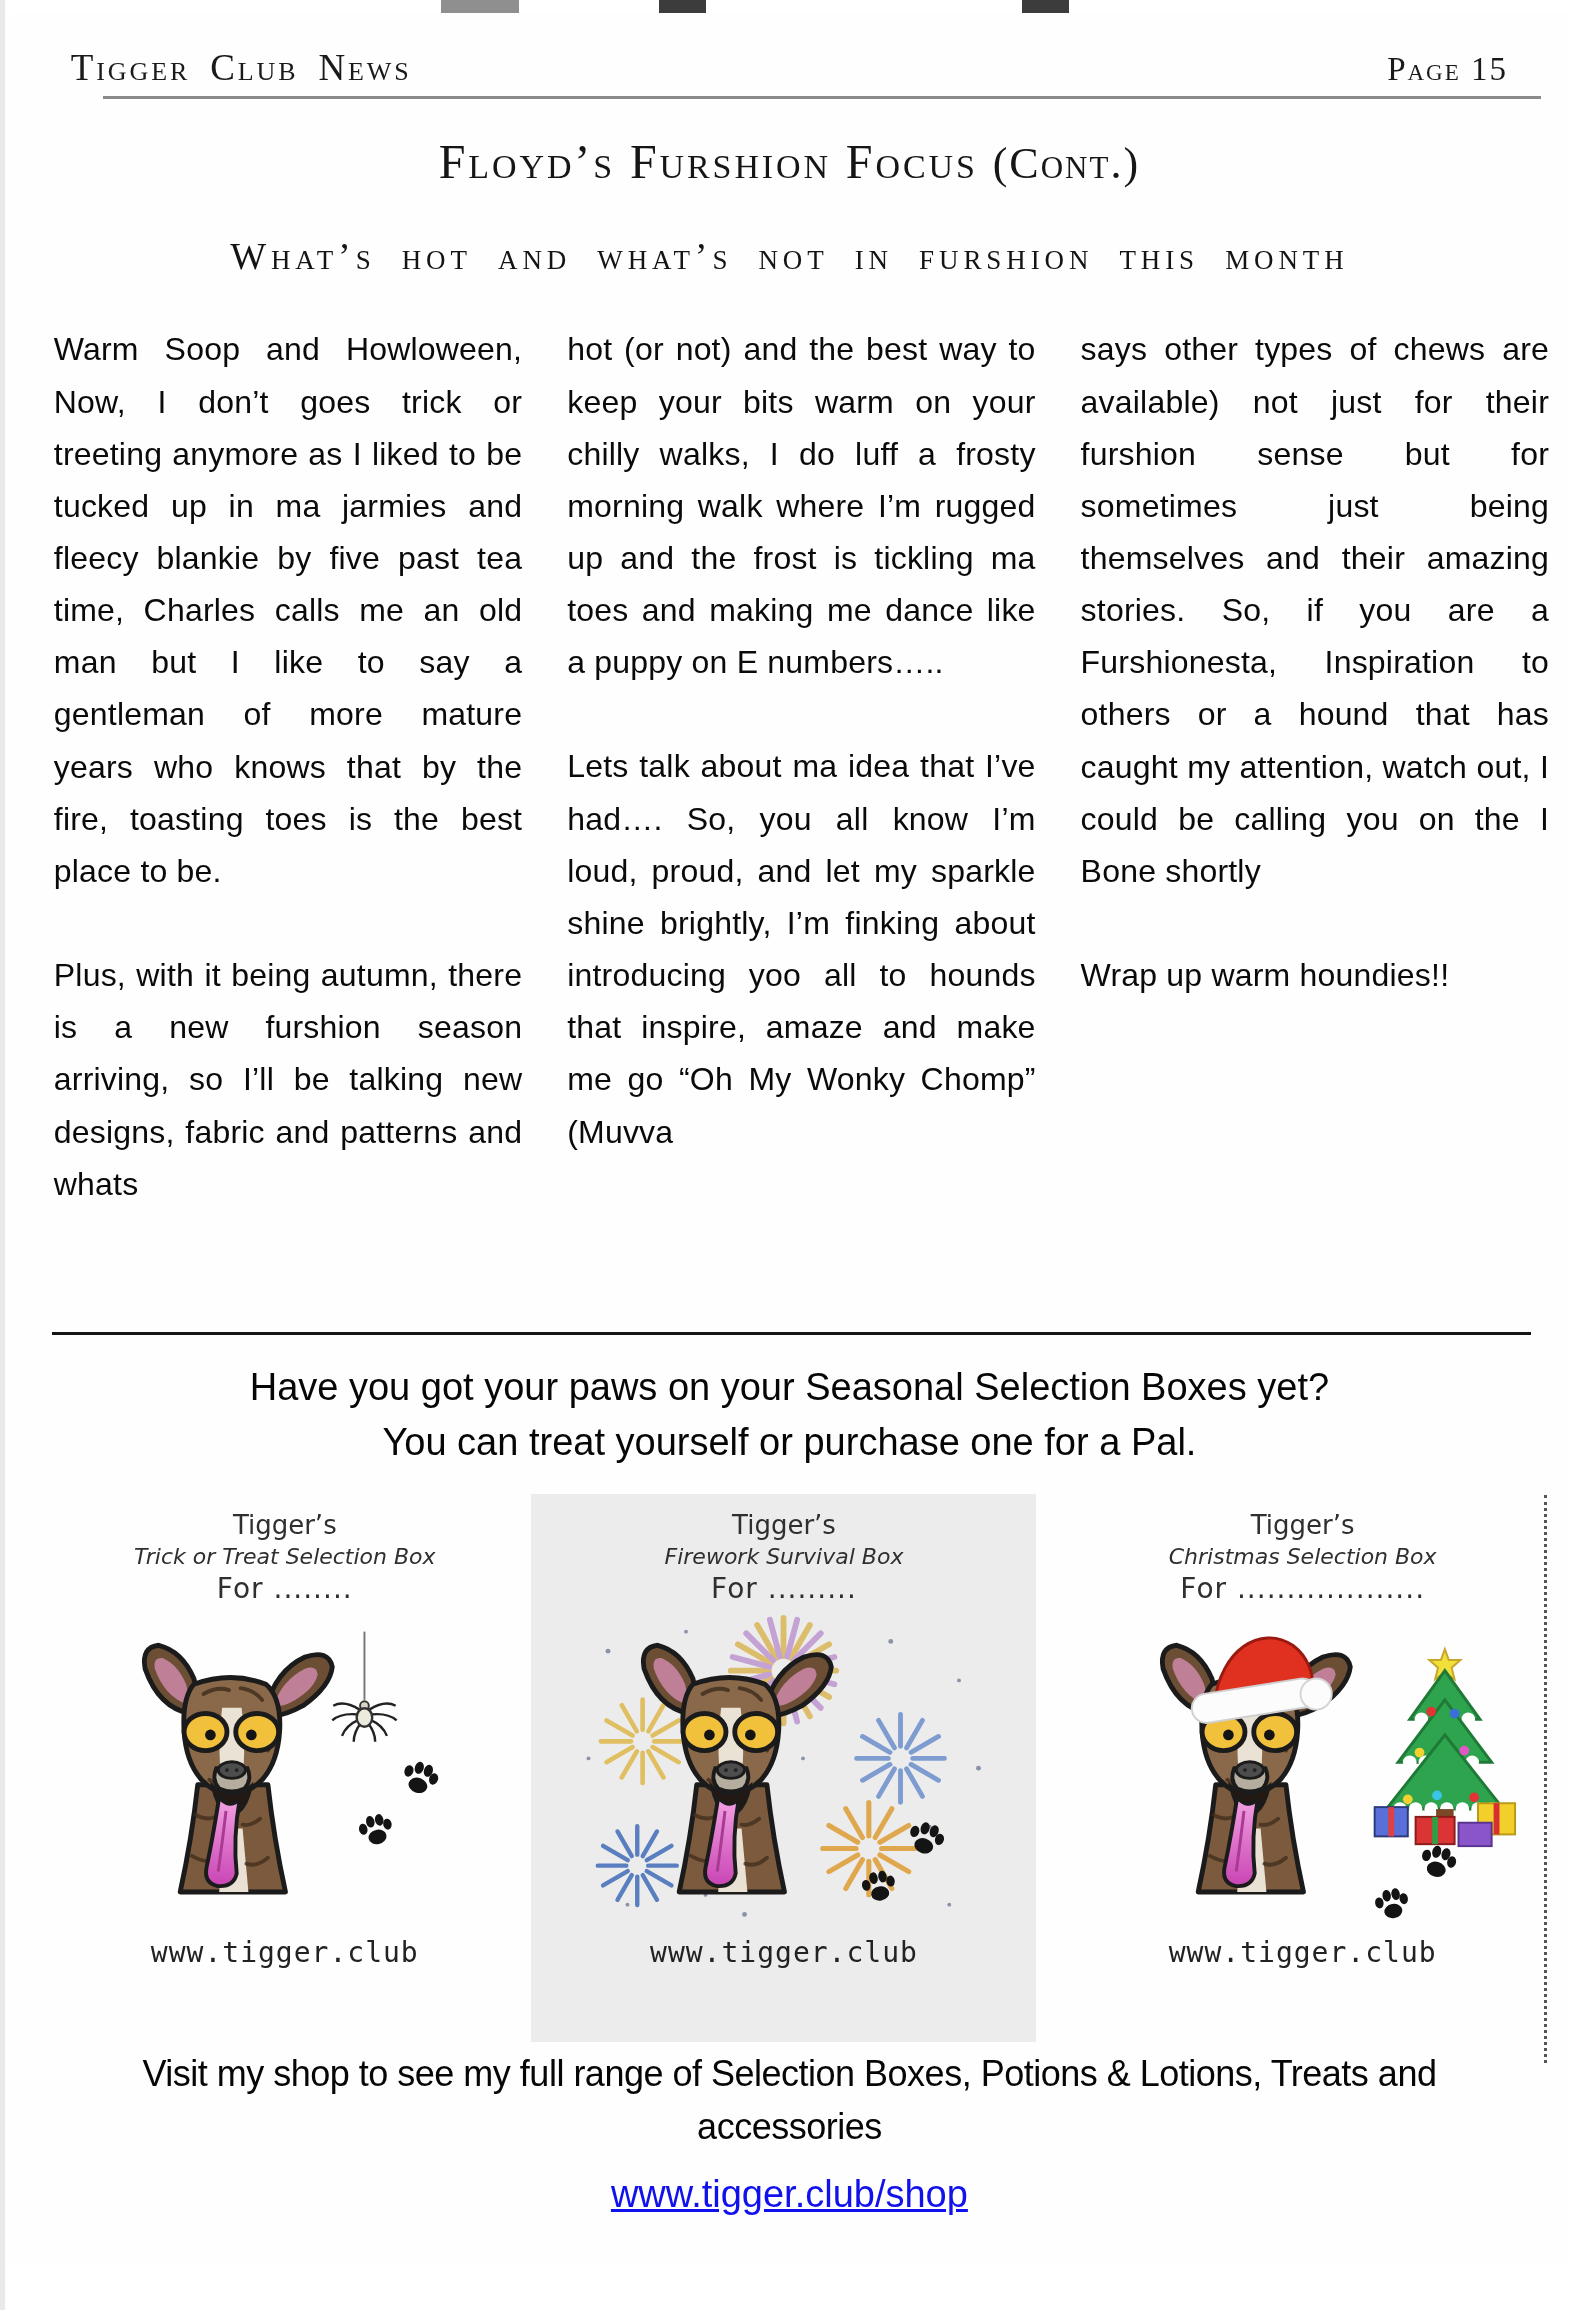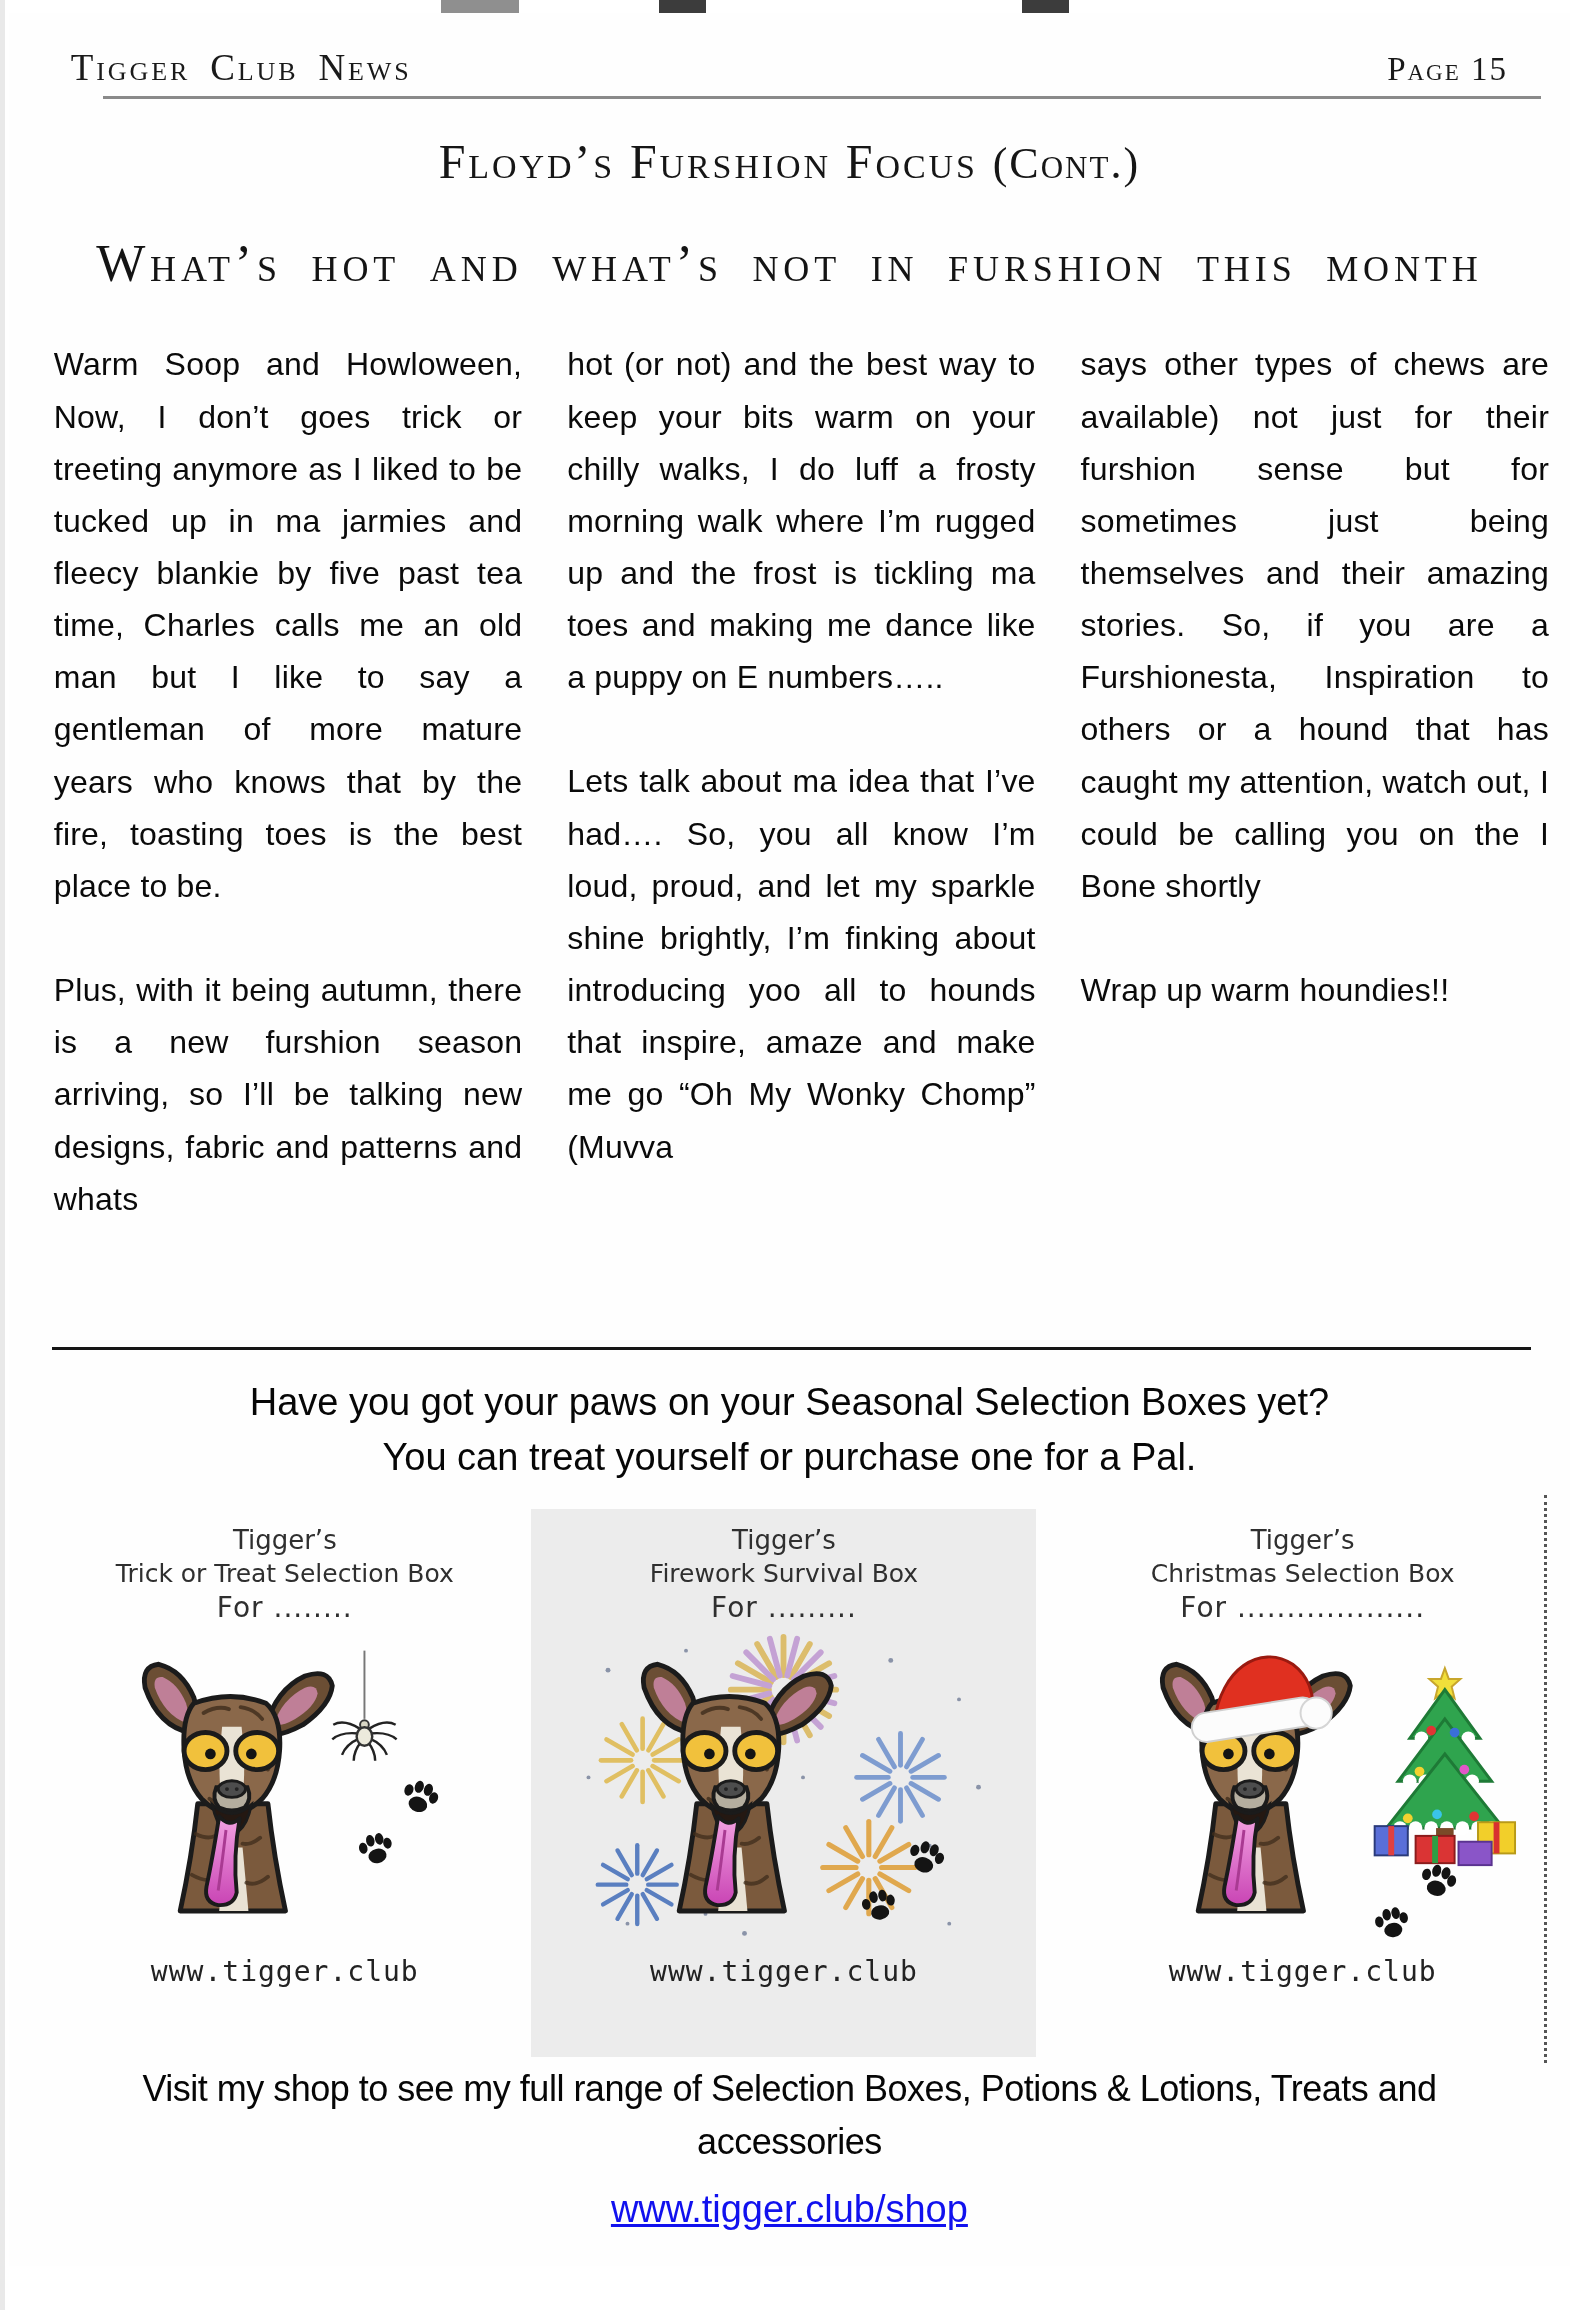--- a/index.html
+++ b/index.html
@@ -18,21 +18,21 @@
               font-size:37px;letter-spacing:2.9px;word-spacing:7.8px;color:#1a1a1a;}
   .page-num{font-family:"Liberation Serif",serif;font-variant:small-caps;
             font-size:33px;letter-spacing:2px;color:#1a1a1a;}
   .header-rule{height:2.9px;background:#8a8a8a;margin:7.8px 29px 0 94px;}
 
   .article-title{text-align:center;font-family:"Liberation Serif",serif;
                  font-variant:small-caps;font-weight:normal;font-size:48px;
                  letter-spacing:2.9px;margin:35px 0 0;color:#161616;}
   .article-title .cont{font-size:44px;letter-spacing:2px;}
   .article-subtitle{text-align:center;font-family:"Liberation Serif",serif;
-                    font-variant:small-caps;font-weight:normal;font-size:52px;
+                    font-variant:small-caps;font-weight:normal;font-size:38px;
                     letter-spacing:4.9px;word-spacing:11.7px;margin:45px 0 0;color:#141414;}
 
   .cols{display:flex;gap:45px;padding:0 21px 0 45px;margin-top:45px;
         height:980px;overflow:hidden;}
   .col{width:470px;text-align:justify;font-size:32px;line-height:1.63;
        letter-spacing:0.2px;}
   .col p{margin:0;white-space:pre-line;}
   .col p + p{margin-top:52px;}
 
   .divider{height:2.9px;background:#151515;margin:29px 39px 0 43px;}
@@ -40,21 +40,21 @@
   .promo{text-align:center;font-size:38px;line-height:1.45;margin-top:25px;color:#060606;}
 
   .products{display:flex;gap:13.7px;padding:0 9.8px 0 43px;margin-top:23.4px;height:548px;}
   .product{display:flex;flex-direction:column;align-items:center;}
   .product:nth-child(1){width:466px;}
   .product:nth-child(2){width:505px;background:#ececec;}
   .product:nth-child(3){width:505px;}
   .cap{font-family:"DejaVu Sans",sans-serif;color:#2f2f2f;text-align:center;
        line-height:1.32;margin-top:13.7px;}
   .cap .brand{font-size:26px;}
-  .cap .name{font-size:25px;}
+  .cap .name{font-size:22px;font-style:italic;}
   .cap .for{font-size:28px;letter-spacing:1px;}
   .art{width:429px;height:322px;margin-top:3.9px;}
   .product-url{font-family:"DejaVu Sans Mono",monospace;font-size:28px;
                letter-spacing:1px;color:#222;margin-top:2px;}
 
   .footer{text-align:center;font-size:36px;letter-spacing:-0.5px;
           line-height:1.48;margin-top:5px;color:#060606;}
   .shop-link-wrap{text-align:center;margin-top:19.5px;}
   .shop-link{font-size:38px;color:#1111ee;}
   .perforation{position:absolute;right:23.4px;top:1482px;height:568px;

